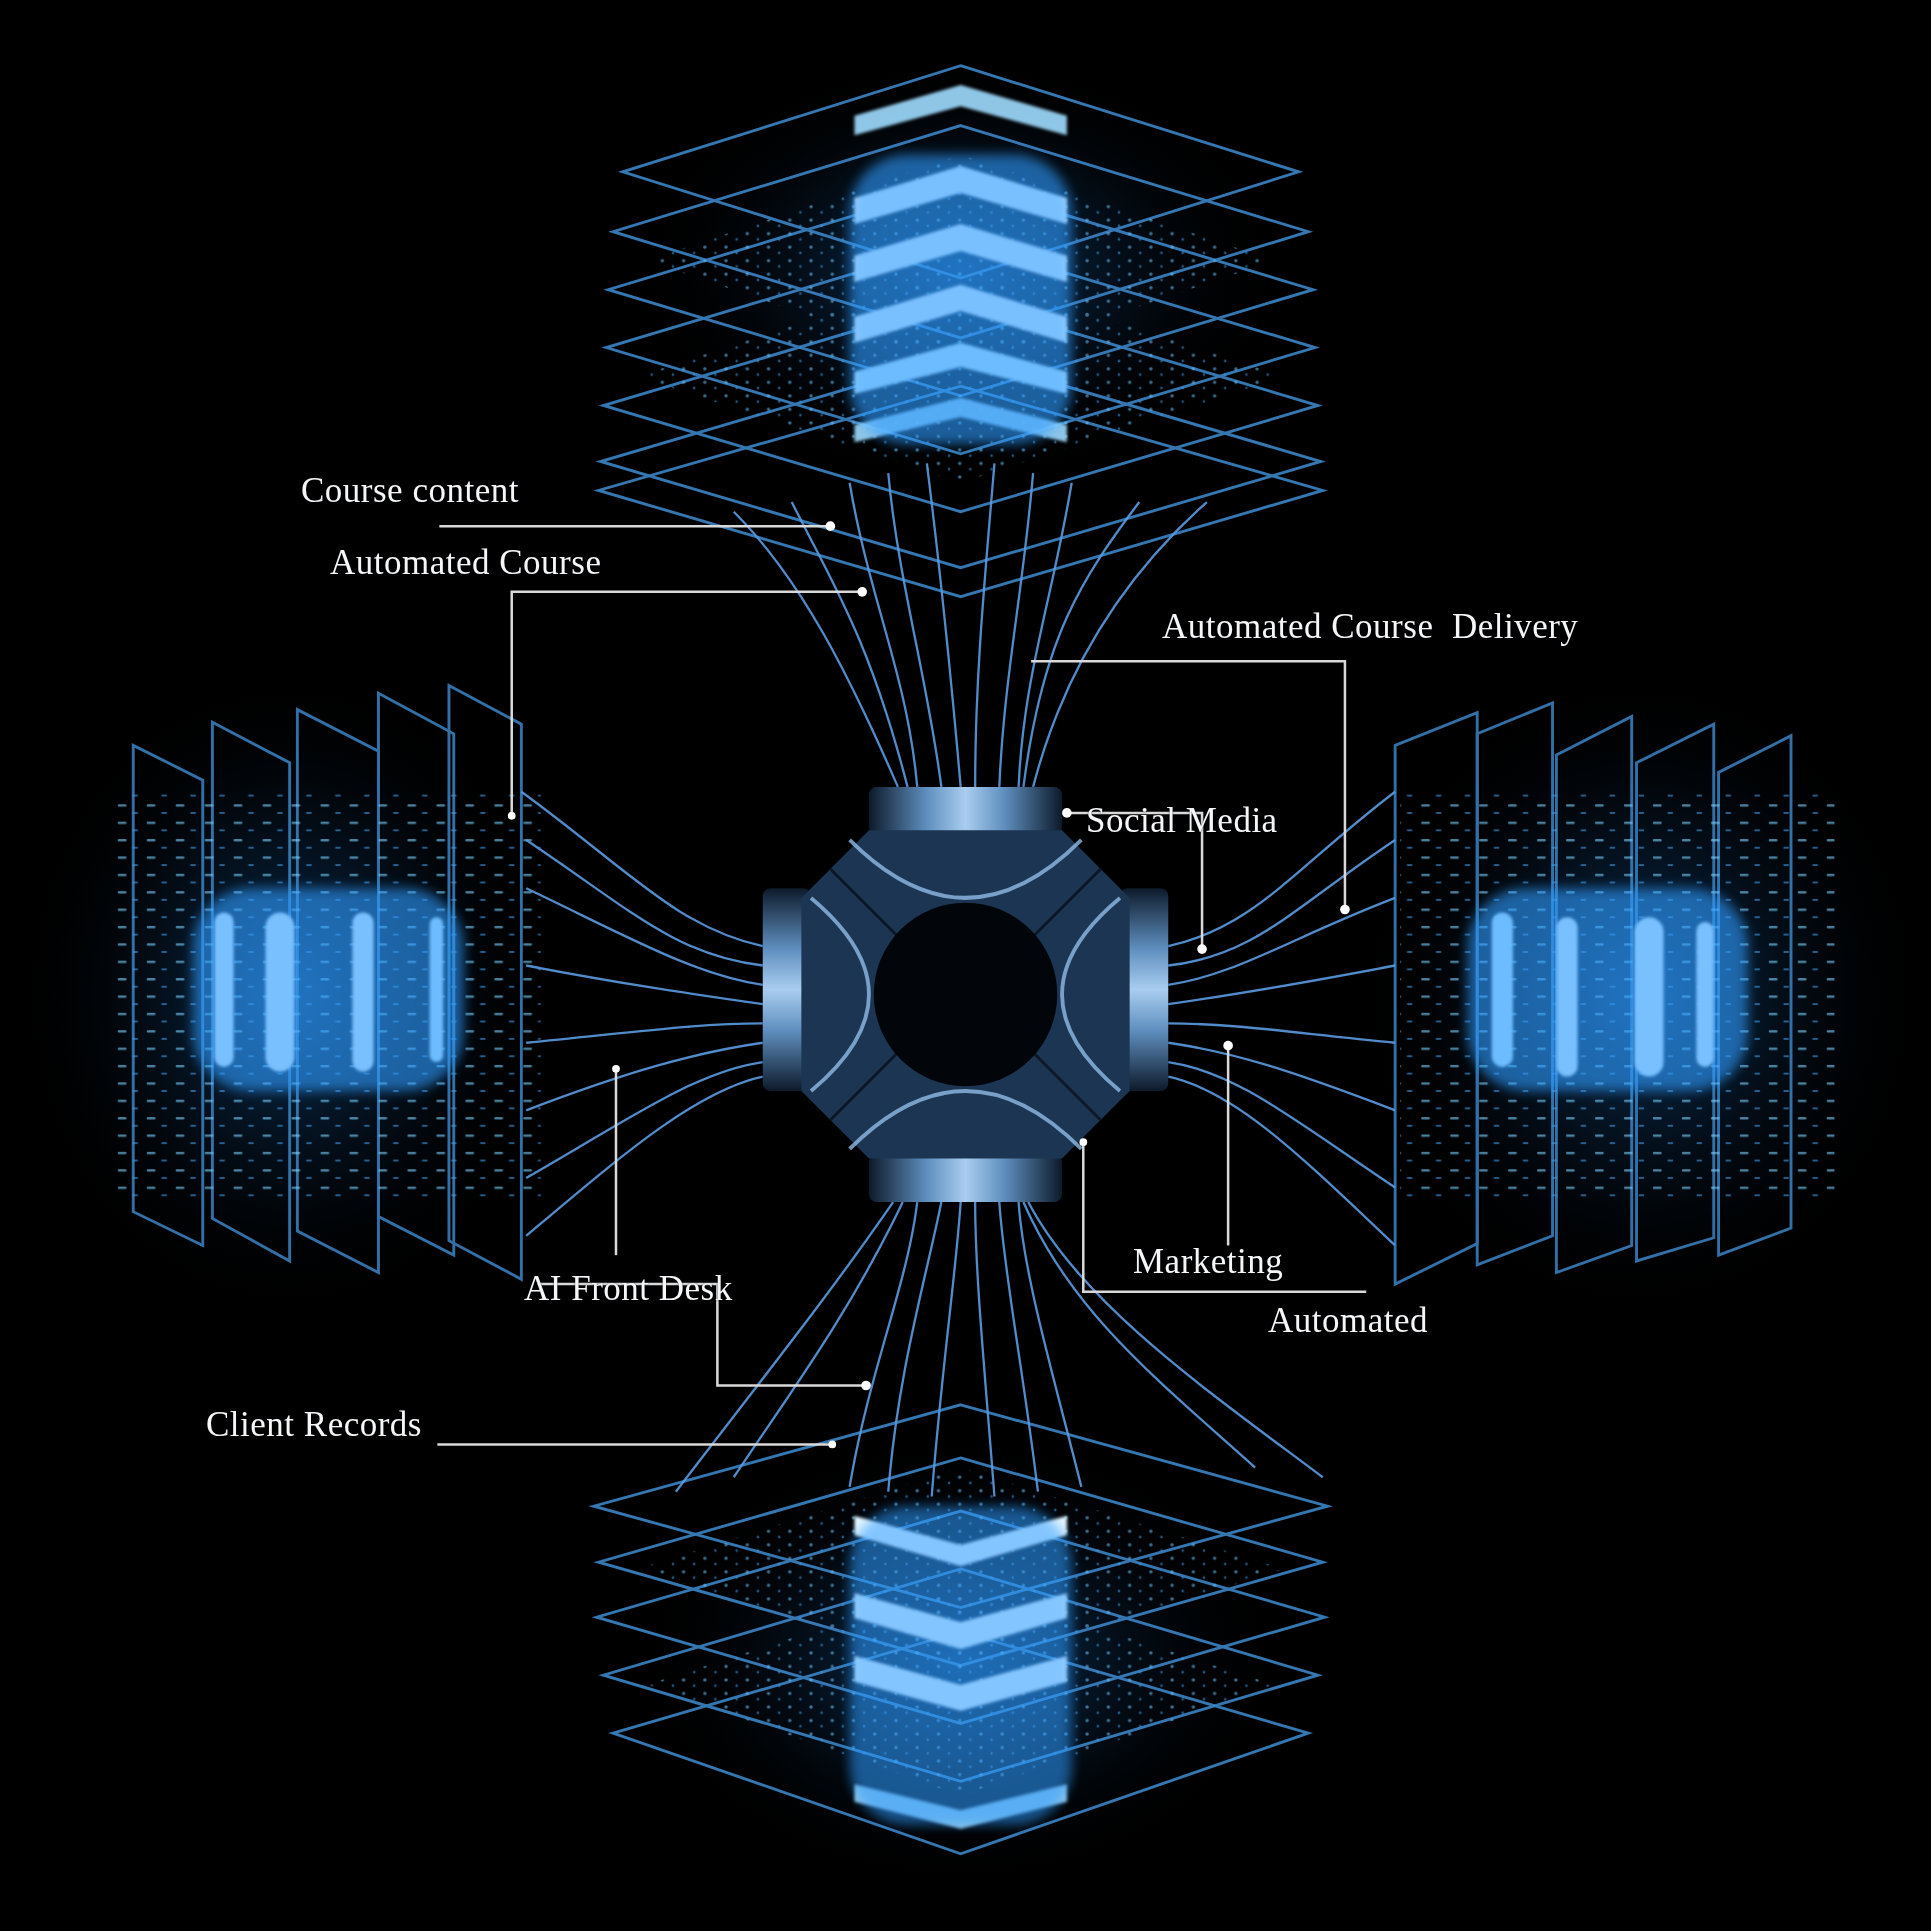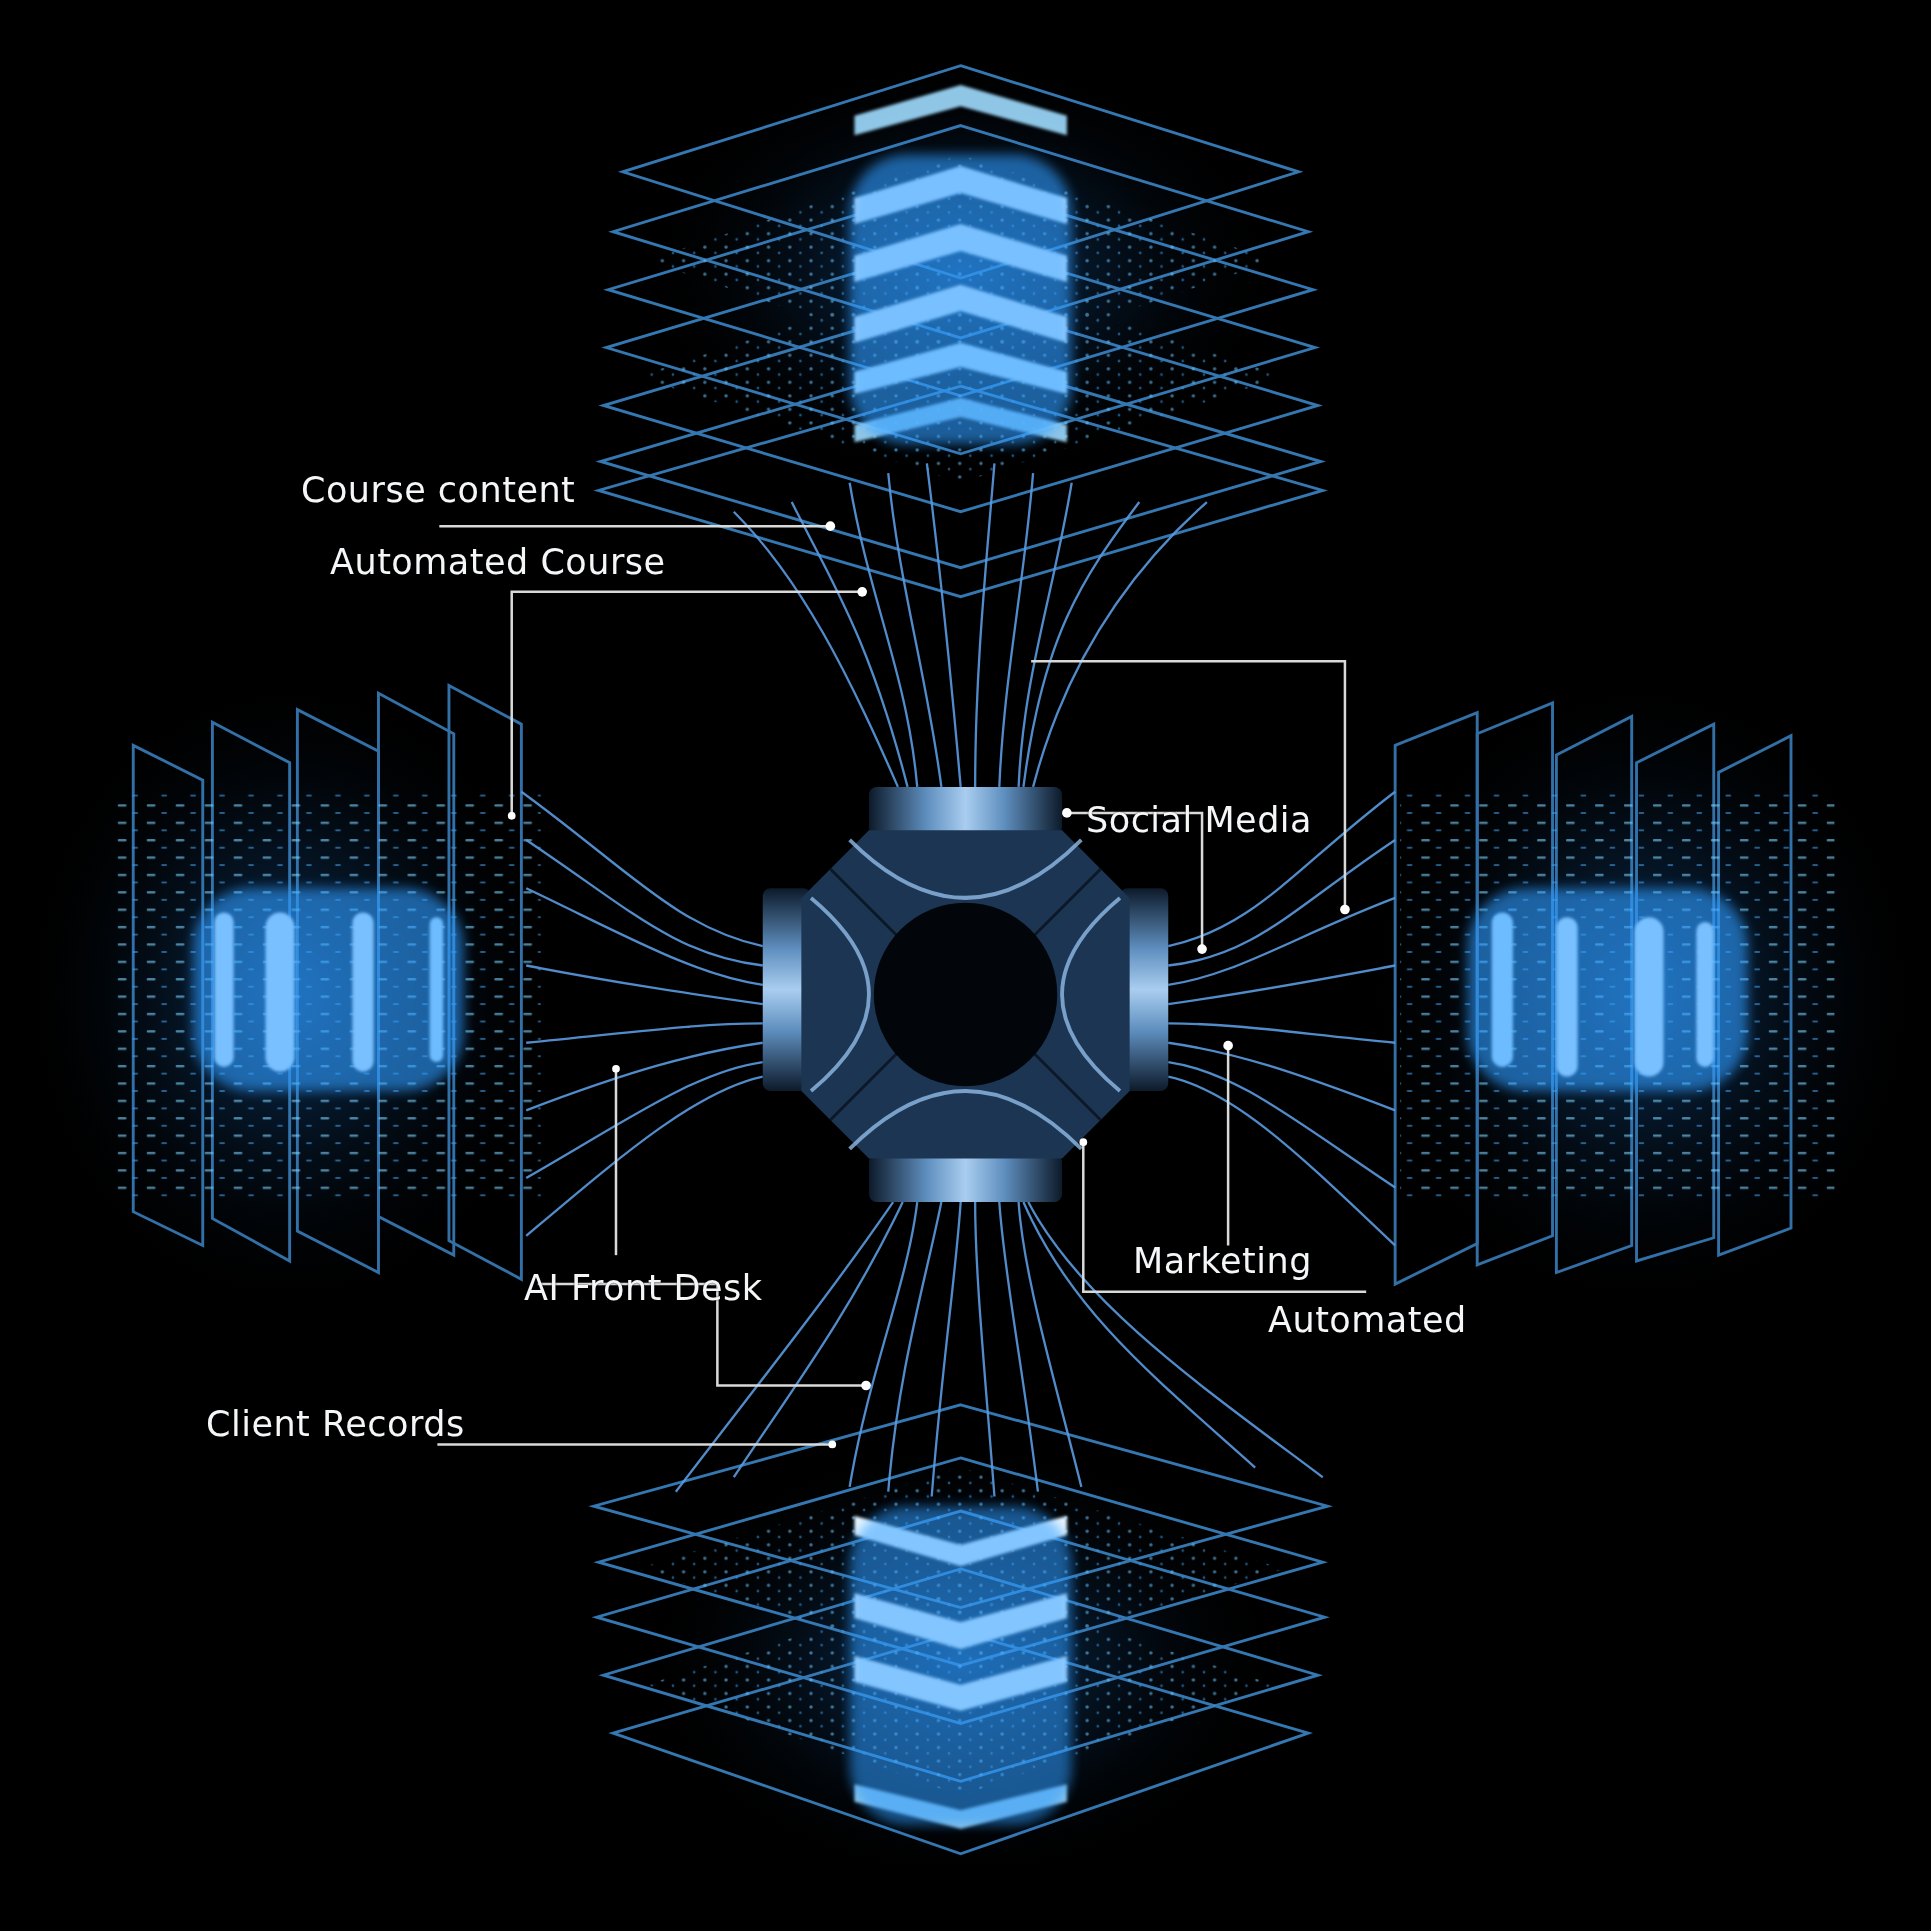--- a/index.html
+++ b/index.html
@@ -1,18 +1,18 @@
 <!DOCTYPE html>
 <html><head>
 <meta charset="utf-8">
 <style>
   html, body { margin: 0; padding: 0; background: #000; }
   body { width: 1931px; height: 1931px; overflow: hidden; position: relative;
          font-family: "DejaVu Sans", "Liberation Sans", sans-serif; }
-  #stage { position: absolute; left: 0; top: 0; width: 1561px; height: 1931px; }
+  #stage { position: absolute; left: 0; top: 0; width: 1561px; height: 1931px; font-family: Liberation Serif, serif; }
   svg#art { position: absolute; left: 0; top: 0; width: 1931px; height: 1931px; }
   .label {
     position: absolute; color: #f4f6f8; font-size: 35px; letter-spacing: 0.5px;
     white-space: pre; line-height: 1; font-weight: 400;
     text-shadow: 0 0 1.9px rgba(0,0,0,0.8);
   }
 </style>
 </head>
 <body>
 
@@ -251,20 +251,21 @@
       <circle cx="1272" cy="1083" r="5"></circle>
       <circle cx="1122" cy="1183" r="4"></circle>
       <circle cx="638" cy="1107" r="4"></circle>
       <circle cx="897" cy="1435" r="5"></circle>
       <circle cx="862" cy="1496" r="4"></circle>
     </g>
   </svg>
 
   <div class="label" style="left:301px; top:473px;">Course content</div>
   <div class="label" style="left:330px; top:545px;">Automated Course</div>
+  <div class="label" style="left:1162px; top:609px;">Automated Course  Delivery</div>
   <div class="label" style="left:1086px; top:755px;margin-top:48px;">Social Media</div>
   <div class="label" style="left:524px; top:1244px;margin-top:27px;">AI Front Desk</div>
   <div class="label" style="left:1133px; top:1244px;">Marketing</div>
   <div class="label" style="left:1268px; top:1303px;">Automated</div>
   <div class="label" style="left:206px; top:1399px;margin-top:8px;">Client Records</div>
 
 </div>
 
 
 </body></html>

